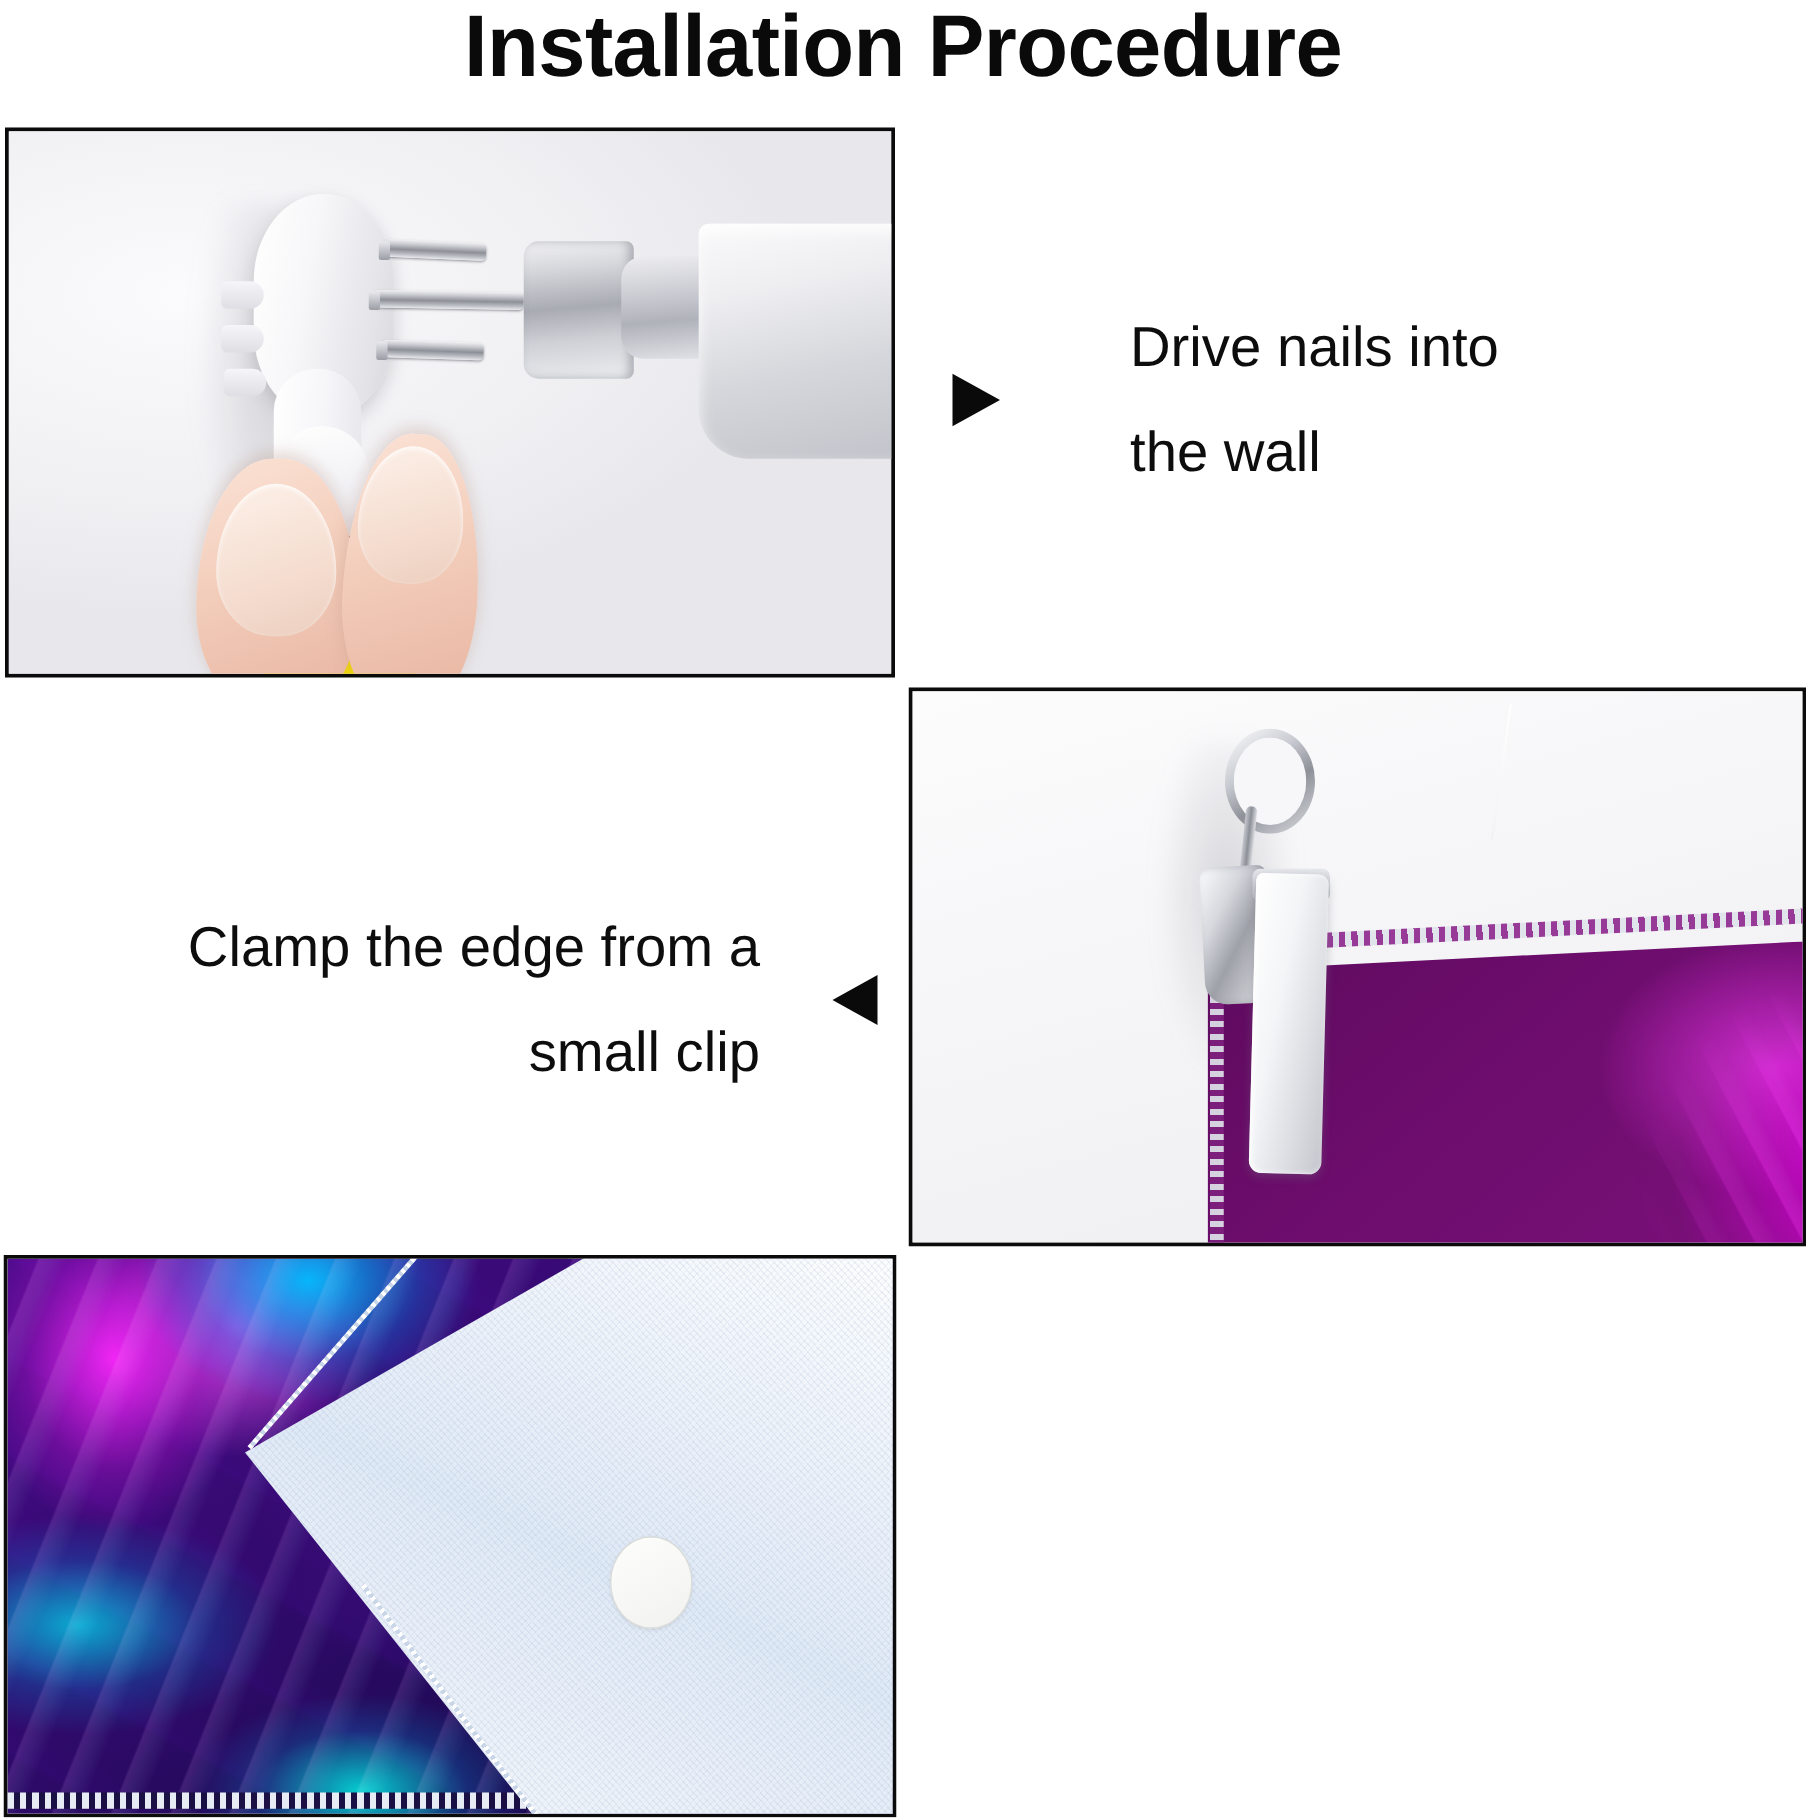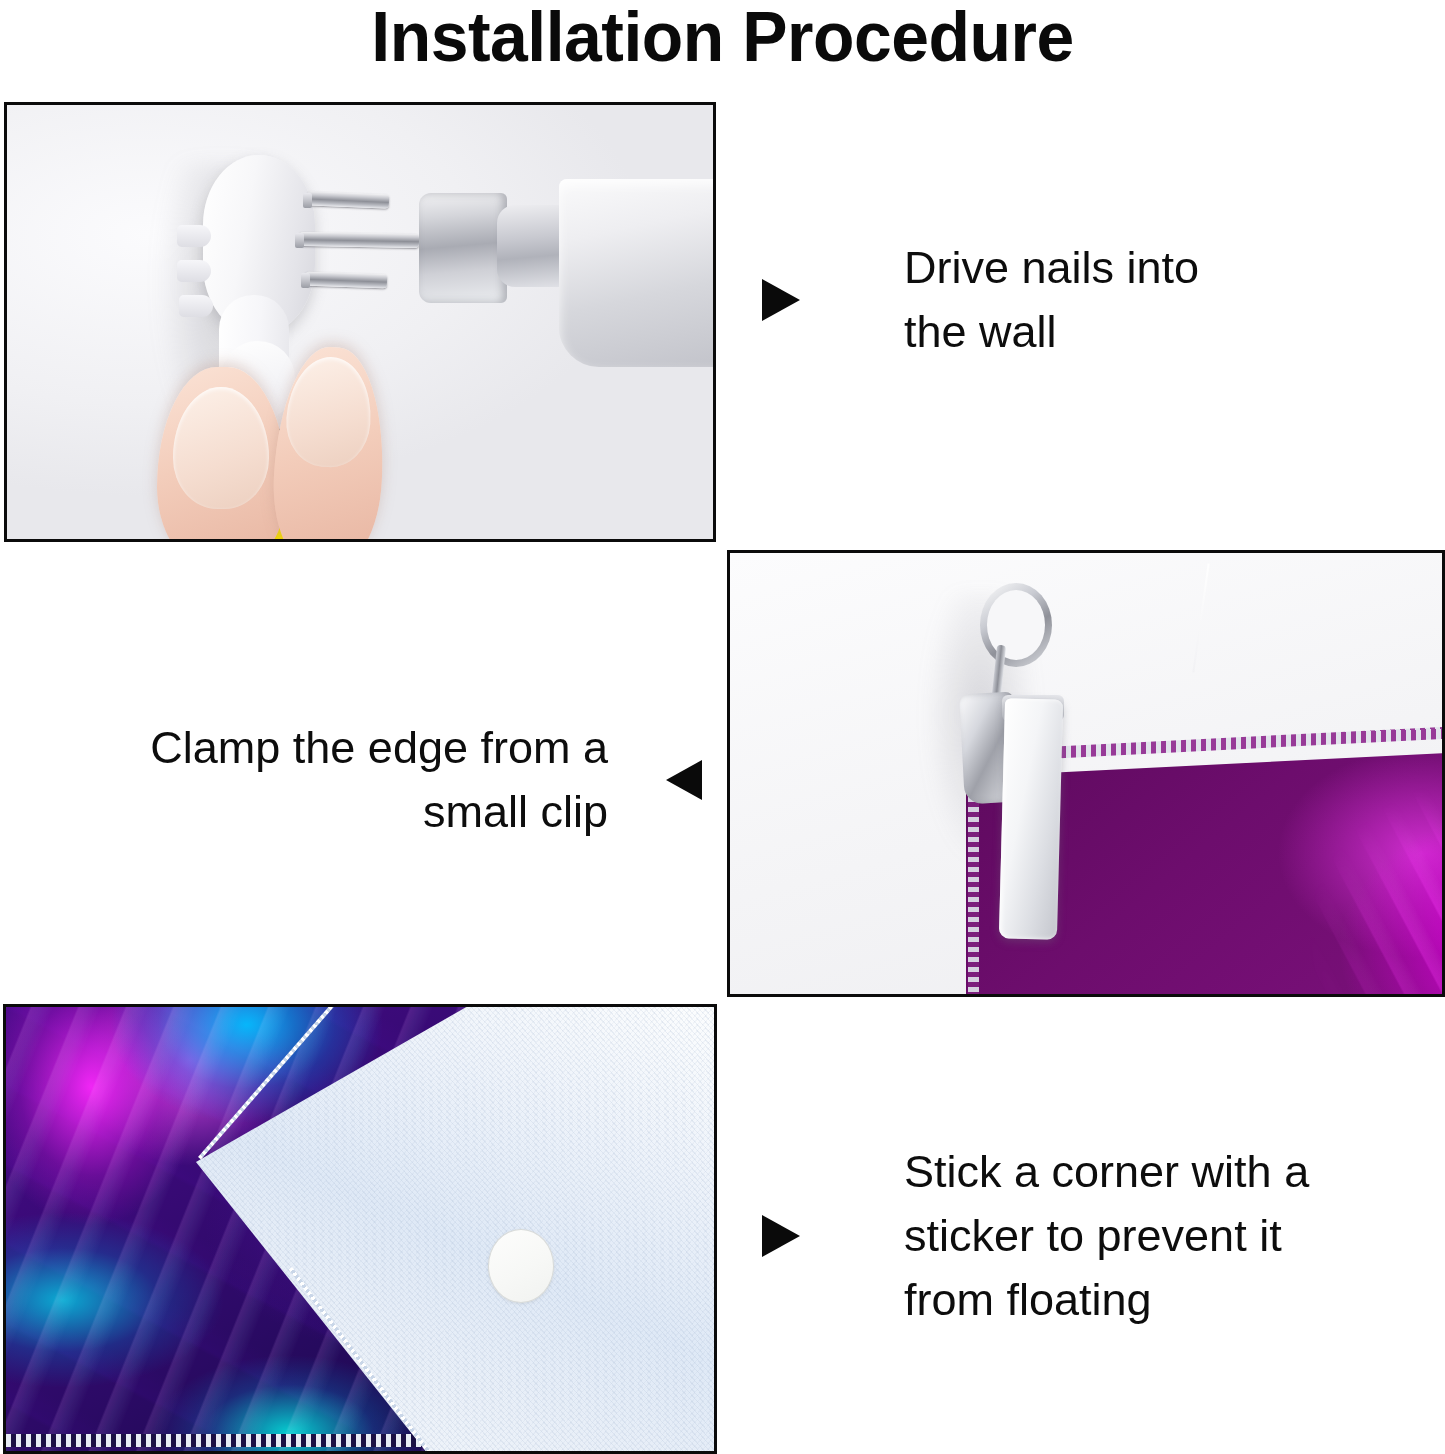--- a/index.html
+++ b/index.html
@@ -384,21 +384,21 @@
 
   
   .step {
     position: absolute;
     display: flex;
     align-items: center;
   }
   .step-text {
     font-family: "Liberation Sans", sans-serif;
     font-size: 45px;
-    line-height: 64px;
+    line-height: 84px;
     color: #0d0d0d;
     white-space: pre-line;
   }
   .tri {
     width: 0; height: 0;
     flex: none;
   }
   .tri-right {
     border-top: 21px solid transparent;
     border-bottom: 21px solid transparent;
@@ -496,20 +496,14 @@
       </div>
       <div class="tap3-hem-bottom"></div>
       <div class="fold"></div>
       <div class="fold-weave"></div>
       <div class="fold-edge-a"></div>
       <div class="fold-edge-b"></div>
     </div>
   </div>
   <div class="sticker"></div>
 
-  <div class="step" id="step-3">
-    <div class="tri tri-right"></div>
-    <div class="step-text">Stick a corner with a
-sticker to prevent it
-from floating</div>
-  </div>
 
 </div>
 
 </body></html>

